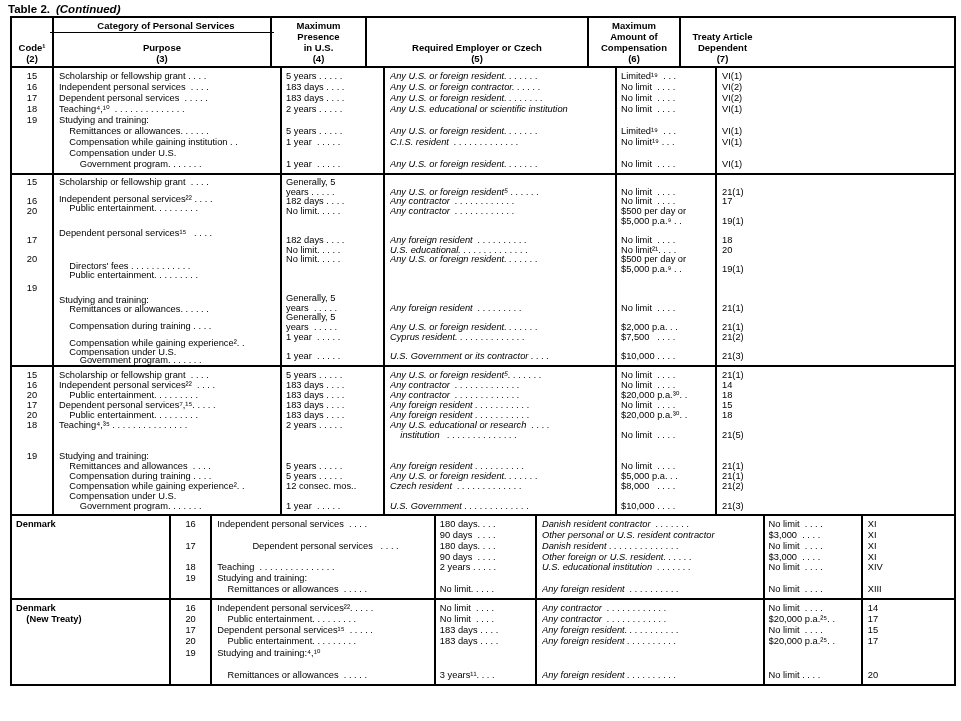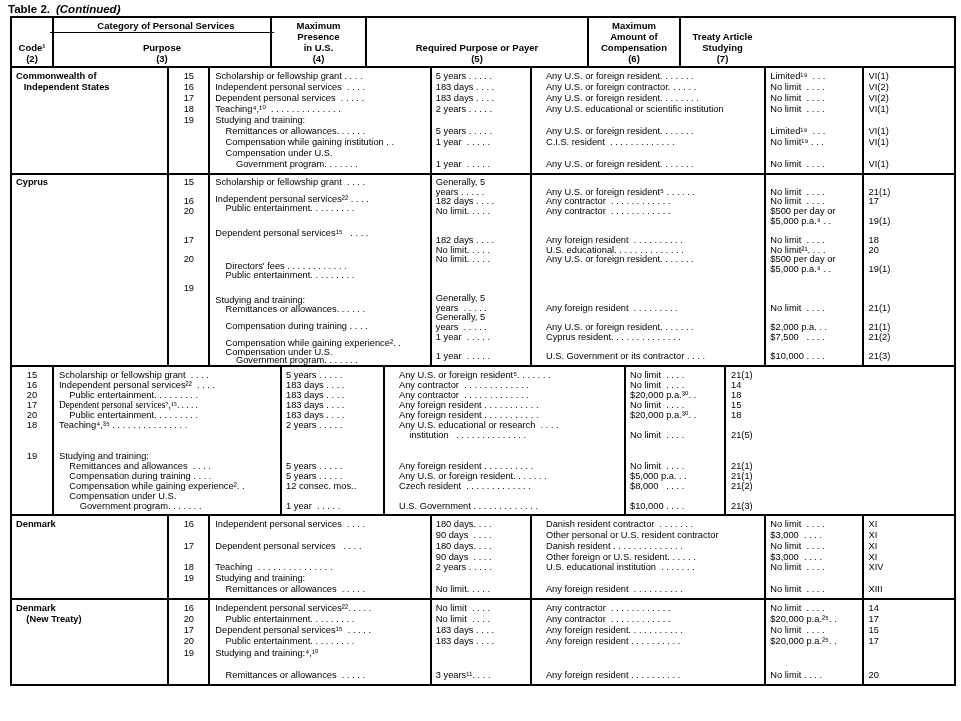--- a/index.html
+++ b/index.html
@@ -19,21 +19,21 @@
   .hpgroup{display:flex;flex-direction:column;align-items:center;}
   
   .tblock{display:flex;border-bottom:2px solid #000;overflow:hidden;}
   .tblock:last-child{border-bottom:none;}
   .col{display:flex;flex-direction:column;padding-top:3px;box-sizing:content-box;}
   .line{white-space:pre;overflow:hidden;font-size:9.3px;}
   .col-country{width:156px;padding-left:4px;font-weight:bold;}
   .col-code{width:40px;text-align:center;}
   .col-purpose{width:221px;padding-left:5px;}
   .col-presence{width:97px;padding-left:4px;}
-  .col-payer{width:225px;padding-left:14px;}
+  .col-payer{width:225px;padding-left:5px;font-style:italic;}
   .col-amount{width:94px;padding-left:4px;}
   .col-citation{width:88px;padding-left:5px;}
   .w-country{width:152px;} .w-purpose{width:216px;} .w-payer{width:220px;}
   .w-presence{width:93px;} .w-amount{width:90px;} .w-citation{width:83px;}
 </style>
 </head>
 <body>
 
 <div class="page">
   <div class="title">
@@ -53,41 +53,37 @@
           <div>(3)</div>
         </div>
       </div>
       <div class="hcell bR w-presence">
         <div>Maximum</div>
         <div>Presence</div>
         <div>in U.S.</div>
         <div>(4)</div>
       </div>
       <div class="hcell bR w-payer">
-        <div>Required Purpose or Payer</div>
+        <div>Required Employer or Czech</div>
         <div>(5)</div>
       </div>
       <div class="hcell bR w-amount">
         <div>Maximum</div>
         <div>Amount of</div>
         <div>Compensation</div>
         <div>(6)</div>
       </div>
       <div class="hcell w-citation">
         <div>Treaty Article</div>
-        <div>Studying</div>
+        <div>Dependent</div>
         <div>(7)</div>
       </div>
     </div>
     <div id="tbody">
         <div class="tblock" style="height: 105px;">
-          <div class="col col-country bR">
-            <div class="line" style="height: 11px; line-height: 11px;">Commonwealth of</div>
-            <div class="line" style="height: 11px; line-height: 11px;">   Independent States</div>
-          </div>
           <div class="col col-code bR">
             <div class="line" style="height: 11px; line-height: 11px;">15</div>
             <div class="line" style="height: 11px; line-height: 11px;">16</div>
             <div class="line" style="height: 11px; line-height: 11px;">17</div>
             <div class="line" style="height: 11px; line-height: 11px;">18</div>
             <div class="line" style="height: 11px; line-height: 11px;">19</div>
             <div class="line" style="height: 11px; line-height: 11px;"></div>
             <div class="line" style="height: 11px; line-height: 11px;"></div>
             <div class="line" style="height: 11px; line-height: 11px;"></div>
             <div class="line" style="height: 11px; line-height: 11px;"></div>
@@ -142,23 +138,20 @@
             <div class="line" style="height: 11px; line-height: 11px;">VI(2)</div>
             <div class="line" style="height: 11px; line-height: 11px;">VI(1)</div>
             <div class="line" style="height: 11px; line-height: 11px;"></div>
             <div class="line" style="height: 11px; line-height: 11px;">VI(1)</div>
             <div class="line" style="height: 11px; line-height: 11px;">VI(1)</div>
             <div class="line" style="height: 11px; line-height: 11px;"></div>
             <div class="line" style="height: 11px; line-height: 11px;">VI(1)</div>
           </div>
         </div>
         <div class="tblock" style="height: 190px;">
-          <div class="col col-country bR">
-            <div class="line" style="height: 9.68px; line-height: 9.68px;">Cyprus</div>
-          </div>
           <div class="col col-code bR">
             <div class="line" style="height: 9.68px; line-height: 9.68px;">15</div>
             <div class="line" style="height: 9.68px; line-height: 9.68px;"></div>
             <div class="line" style="height: 9.68px; line-height: 9.68px;">16</div>
             <div class="line" style="height: 9.68px; line-height: 9.68px;">20</div>
             <div class="line" style="height: 9.68px; line-height: 9.68px;"></div>
             <div class="line" style="height: 9.68px; line-height: 9.68px;"></div>
             <div class="line" style="height: 9.68px; line-height: 9.68px;">17</div>
             <div class="line" style="height: 9.68px; line-height: 9.68px;"></div>
             <div class="line" style="height: 9.68px; line-height: 9.68px;">20</div>
@@ -293,21 +286,21 @@
             <div class="line" style="height: 10.07px; line-height: 10.07px;"></div>
             <div class="line" style="height: 10.07px; line-height: 10.07px;"></div>
             <div class="line" style="height: 10.07px; line-height: 10.07px;"></div>
             <div class="line" style="height: 10.07px; line-height: 10.07px;"></div>
             <div class="line" style="height: 10.07px; line-height: 10.07px;"></div>
           </div>
           <div class="col col-purpose bR">
             <div class="line" style="height: 10.07px; line-height: 10.07px;">Scholarship or fellowship grant  . . . .</div>
             <div class="line" style="height: 10.07px; line-height: 10.07px;">Independent personal services²²  . . . .</div>
             <div class="line" style="height: 10.07px; line-height: 10.07px;">    Public entertainment. . . . . . . . .</div>
-            <div class="line" style="height: 10.07px; line-height: 10.07px; font-family: Liberation Serif, serif;">Dependent personal services⁷,¹⁵. . . . .</div>
+            <div class="line" style="height: 10.07px; line-height: 10.07px;">Dependent personal services⁷,¹⁵. . . . .</div>
             <div class="line" style="height: 10.07px; line-height: 10.07px;">    Public entertainment. . . . . . . . .</div>
             <div class="line" style="height: 10.07px; line-height: 10.07px;">Teaching⁴,³⁵ . . . . . . . . . . . . . . .</div>
             <div class="line" style="height: 10.07px; line-height: 10.07px;"></div>
             <div class="line" style="height: 10.07px; line-height: 10.07px;"></div>
             <div class="line" style="height: 10.07px; line-height: 10.07px;">Studying and training:</div>
             <div class="line" style="height: 10.07px; line-height: 10.07px;">    Remittances and allowances  . . . .</div>
             <div class="line" style="height: 10.07px; line-height: 10.07px;">    Compensation during training . . . .</div>
             <div class="line" style="height: 10.07px; line-height: 10.07px;">    Compensation while gaining experience². .</div>
             <div class="line" style="height: 10.07px; line-height: 10.07px;">    Compensation under U.S.</div>
             <div class="line" style="height: 10.07px; line-height: 10.07px;">        Government program. . . . . . .</div>
@@ -386,21 +379,21 @@
             <div class="line" style="height: 10.86px; line-height: 10.86px;"></div>
             <div class="line" style="height: 10.86px; line-height: 10.86px;">17</div>
             <div class="line" style="height: 10.86px; line-height: 10.86px;"></div>
             <div class="line" style="height: 10.86px; line-height: 10.86px;">18</div>
             <div class="line" style="height: 10.86px; line-height: 10.86px;">19</div>
             <div class="line" style="height: 10.86px; line-height: 10.86px;"></div>
           </div>
           <div class="col col-purpose bR">
             <div class="line" style="height: 10.86px; line-height: 10.86px;">Independent personal services  . . . .</div>
             <div class="line" style="height: 10.86px; line-height: 10.86px;"></div>
-            <div class="line" style="height: 10.86px; line-height: 10.86px;">Dependent personal services   . . . .</div>
+            <div class="line" style="height: 10.86px; line-height: 10.86px; text-align: center;">Dependent personal services   . . . .</div>
             <div class="line" style="height: 10.86px; line-height: 10.86px;"></div>
             <div class="line" style="height: 10.86px; line-height: 10.86px;">Teaching  . . . . . . . . . . . . . . .</div>
             <div class="line" style="height: 10.86px; line-height: 10.86px;">Studying and training:</div>
             <div class="line" style="height: 10.86px; line-height: 10.86px;">    Remittances or allowances  . . . . .</div>
           </div>
           <div class="col col-presence bR">
             <div class="line" style="height: 10.86px; line-height: 10.86px;">180 days. . . .</div>
             <div class="line" style="height: 10.86px; line-height: 10.86px;">90 days  . . . .</div>
             <div class="line" style="height: 10.86px; line-height: 10.86px;">180 days. . . .</div>
             <div class="line" style="height: 10.86px; line-height: 10.86px;">90 days  . . . .</div>

